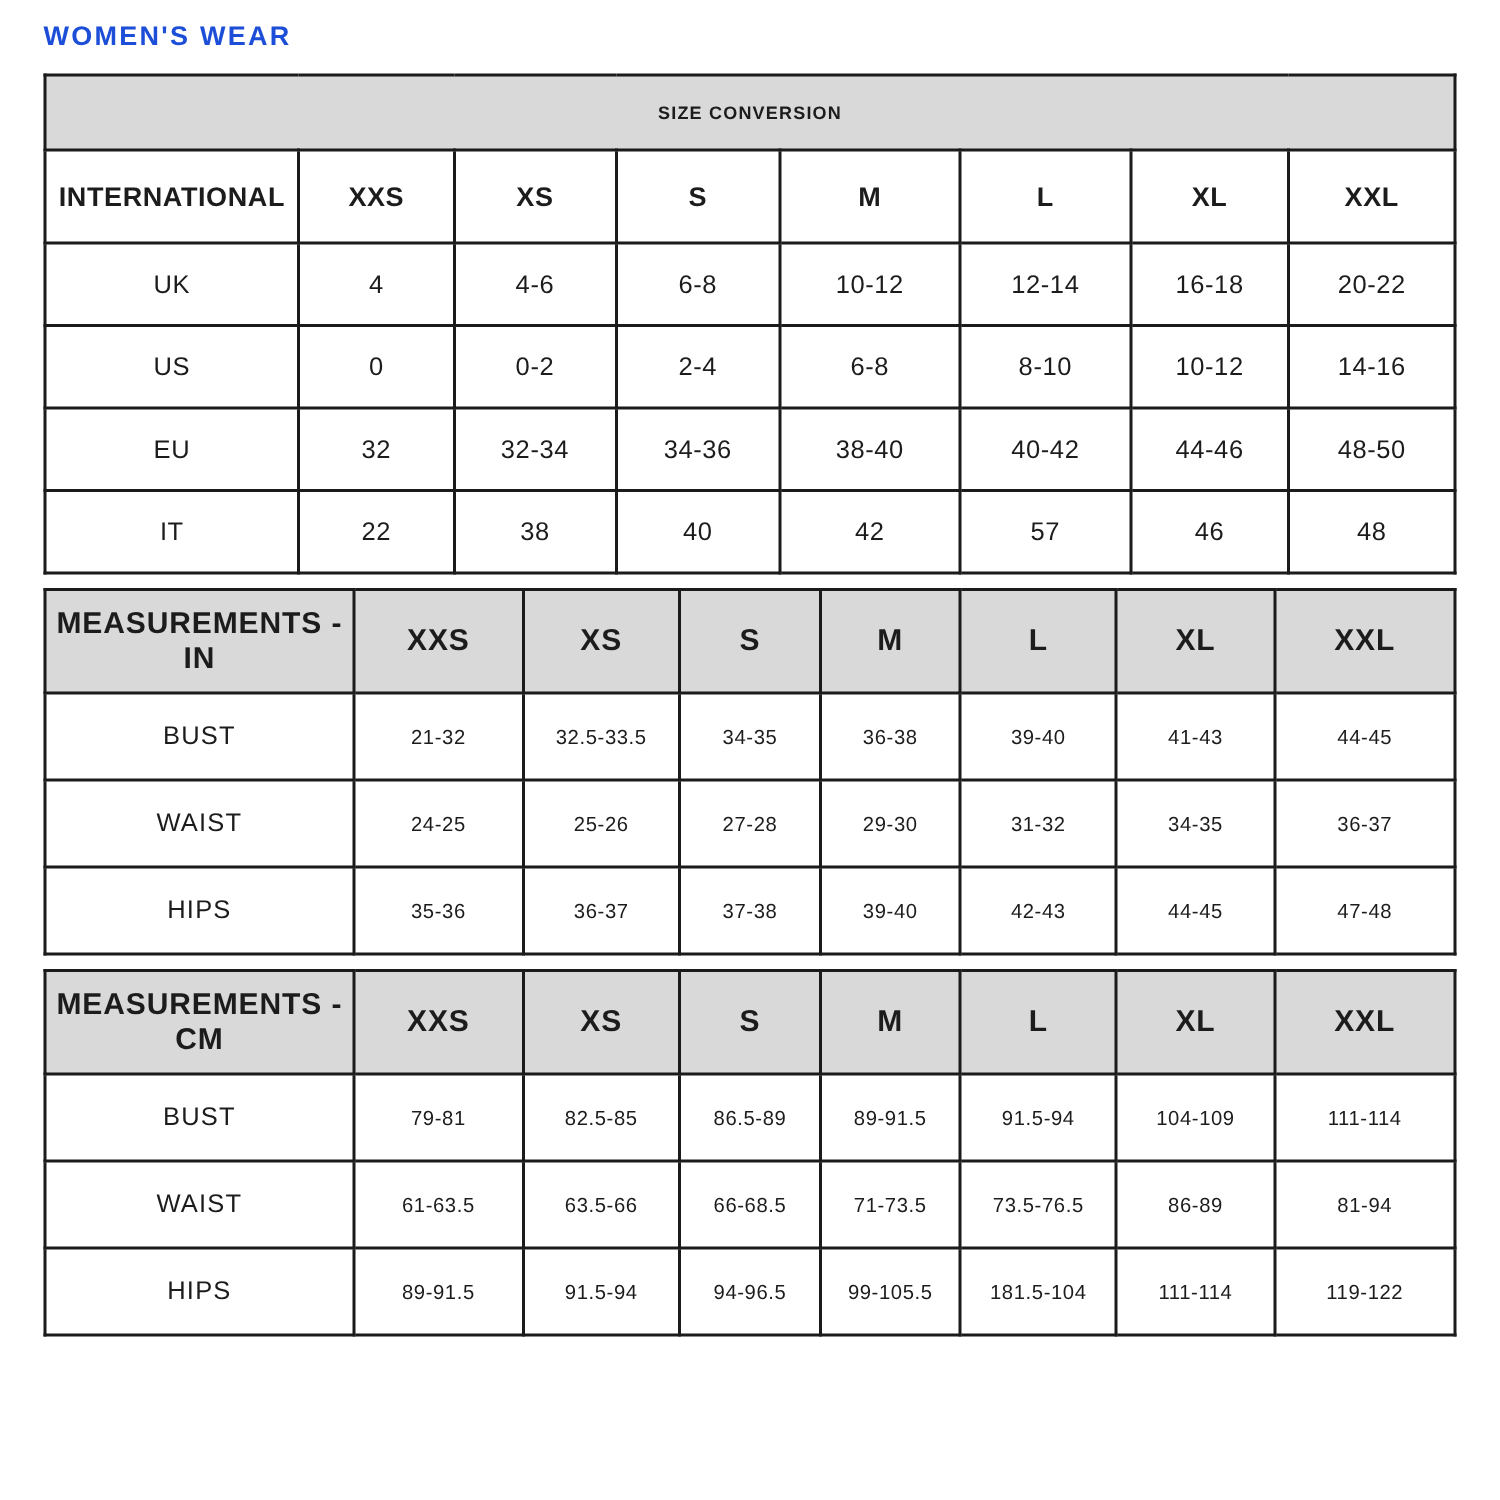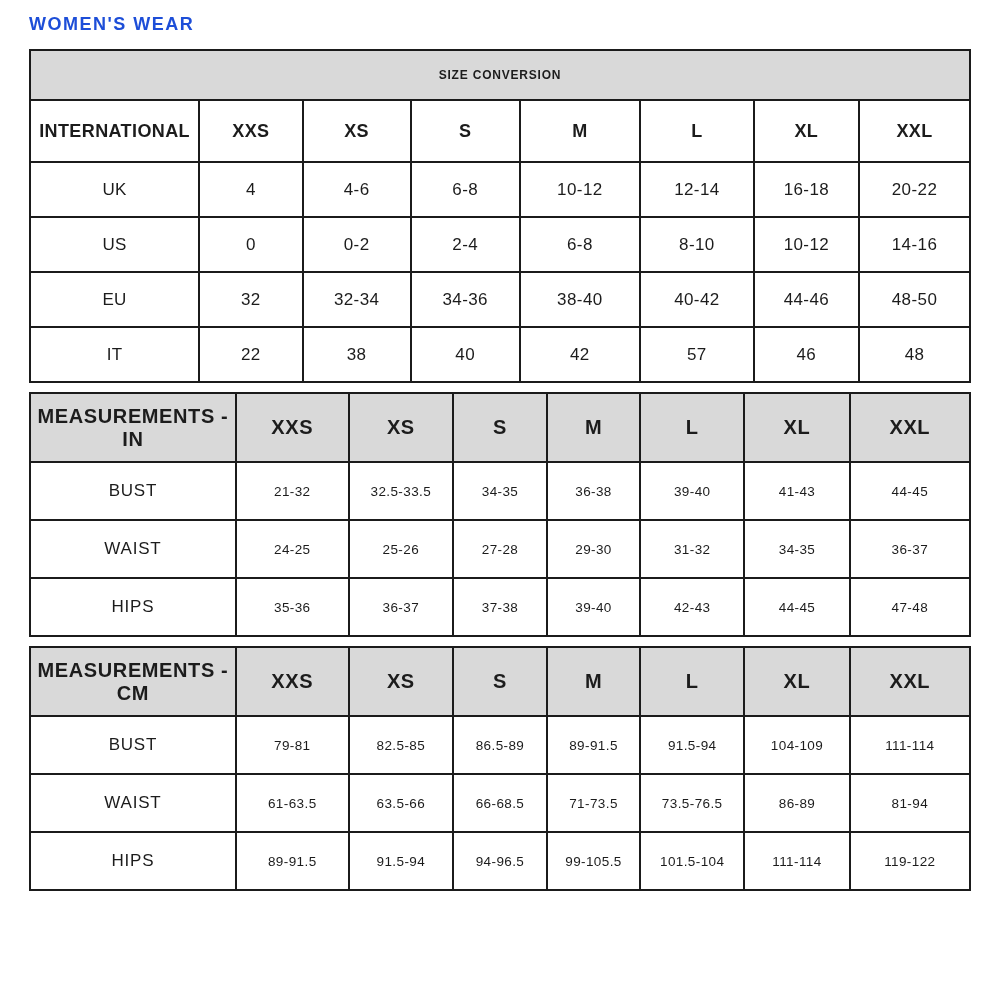--- a/index.html
+++ b/index.html
@@ -240,20 +240,20 @@
           <td class="value-cell">73.5-76.5</td>
           <td class="value-cell">86-89</td>
           <td class="value-cell">81-94</td>
         </tr>
         <tr>
           <td class="row-label">HIPS</td>
           <td class="value-cell">89-91.5</td>
           <td class="value-cell">91.5-94</td>
           <td class="value-cell">94-96.5</td>
           <td class="value-cell">99-105.5</td>
-          <td class="value-cell">101.5-104</td>
+          <td class="value-cell">181.5-104</td>
           <td class="value-cell">111-114</td>
           <td class="value-cell">119-122</td>
         </tr>
       </tbody>
   </table>
 
 </div>
 
 </body></html>

